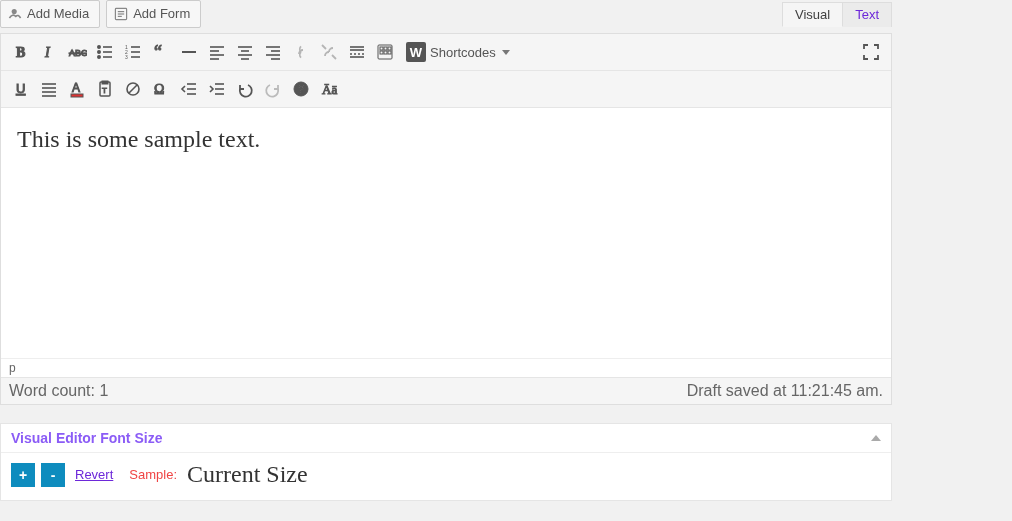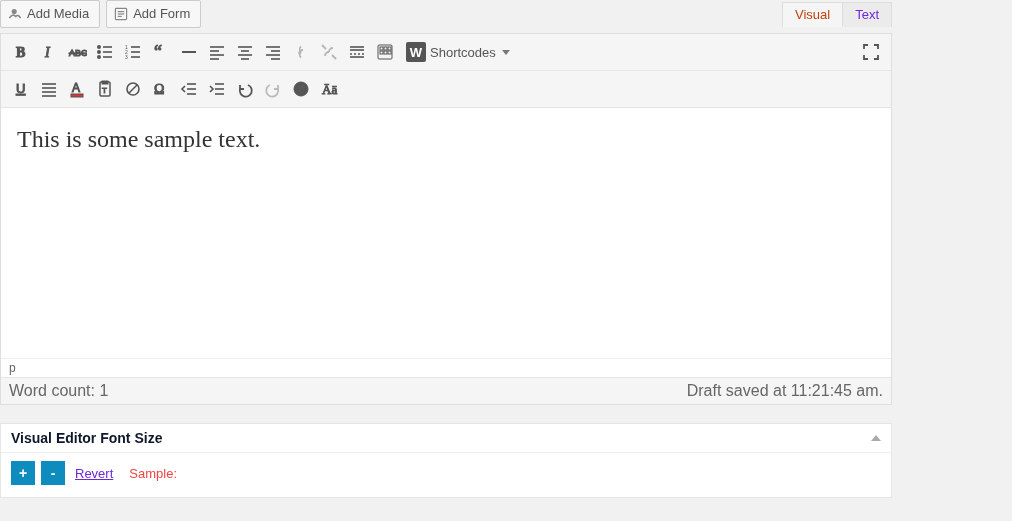--- a/index.html
+++ b/index.html
@@ -43,21 +43,21 @@
     border-bottom: none;
     background: #ebebeb;
     color: #6d28d9;
     padding: 4px 12px;
     font-size: 13px;
     cursor: pointer;
     margin-left: -1px;
   }
   .editor-tab.active {
     background: #f5f5f5;
-    color: #c2410c;
+    color: #404040;
     border-color: #ddd;
     border-bottom: 1px solid #f5f5f5;
     position: relative;
     z-index: 1;
   }
 
   
   .editor-frame {
     border: 1px solid #dedede;
     background: #fff;
@@ -150,21 +150,21 @@
     border: 1px solid #e5e5e5;
     background: #fff;
     margin-top: 18px;
   }
   .panel-header {
     background: #fff;
     border-bottom: 1px solid #eee;
     padding: 6px 10px;
     font-weight: 600;
     font-size: 14px;
-    color: #0f172a;
+    color: #8b5cf6;
     display: flex;
     align-items: center;
   }
   .panel-header .toggle-tri {
     margin-left: auto;
     width: 0; height: 0;
     border-left: 5px solid transparent;
     border-right: 5px solid transparent;
     border-bottom: 6px solid #aaa;
   }
@@ -448,16 +448,17 @@
   <div class="panel">
     <div class="panel-header">
       <span>Visual Editor Font Size</span>
       <span class="toggle-tri"></span>
     </div>
     <div class="panel-body">
       <button class="sq-btn">+</button>
       <button class="sq-btn">-</button>
       <a class="revert-link">Revert</a>
       <span class="sample-label">Sample:</span>
+      <span class="sample-text">Current Size</span>
     </div>
   </div>
 
 </div>
 
 </body></html>

